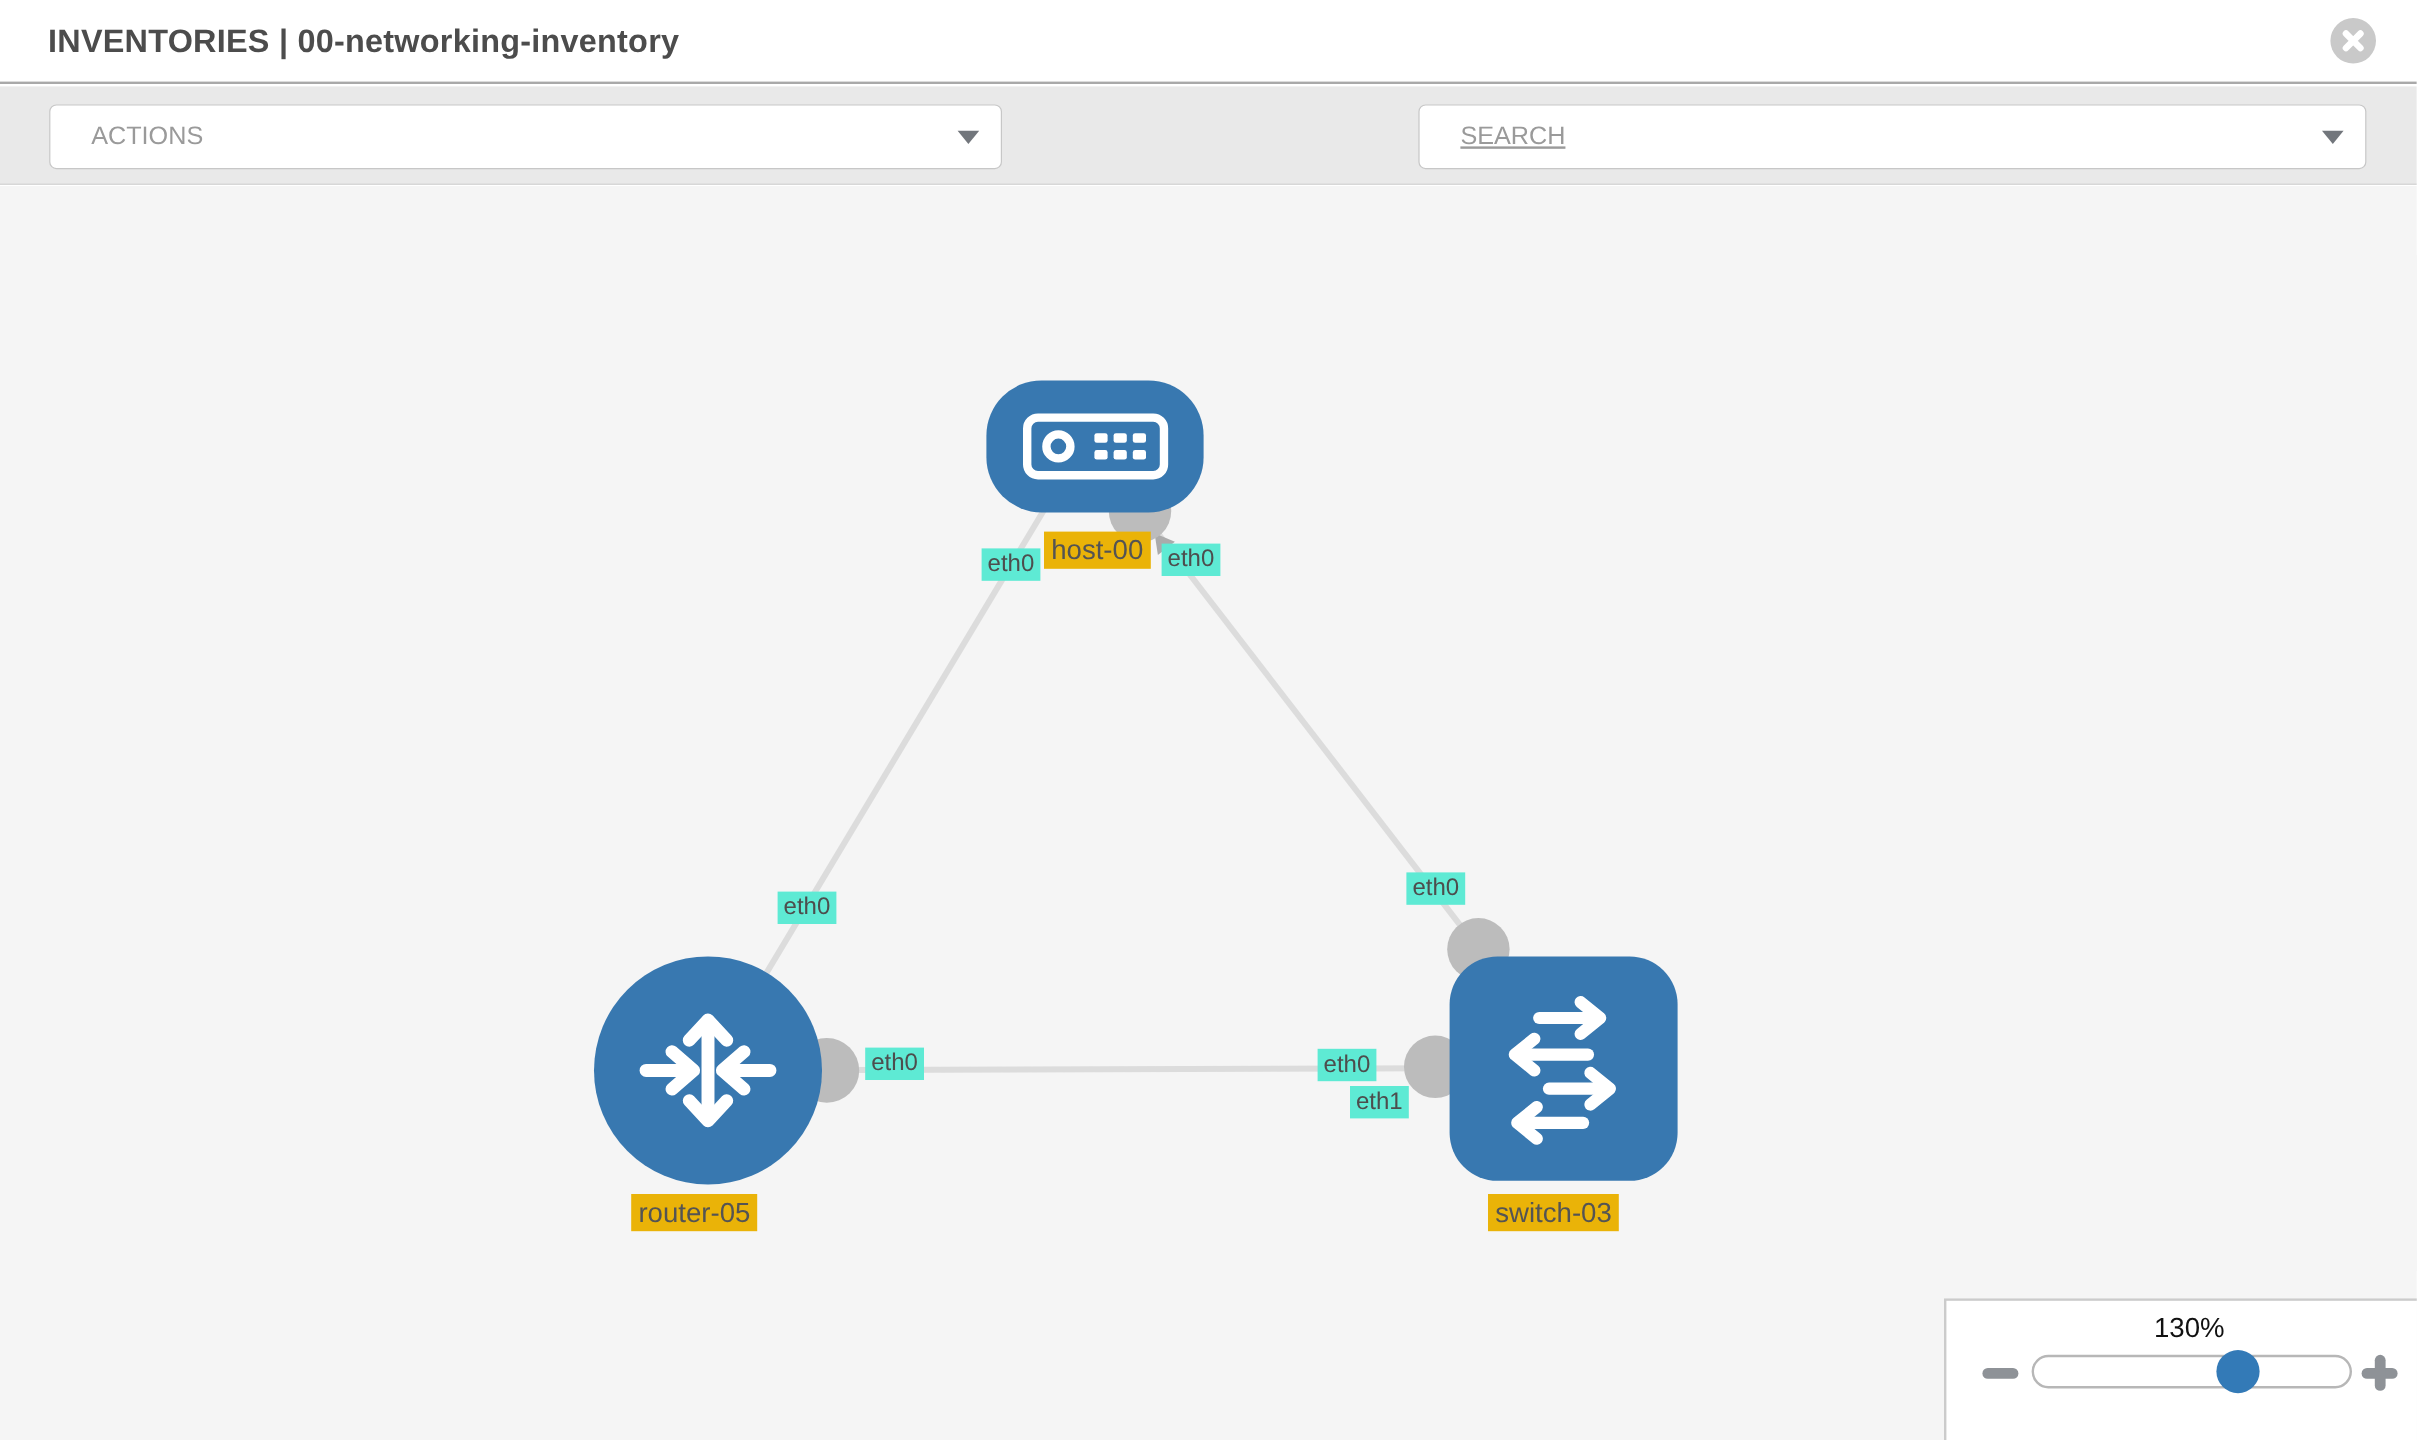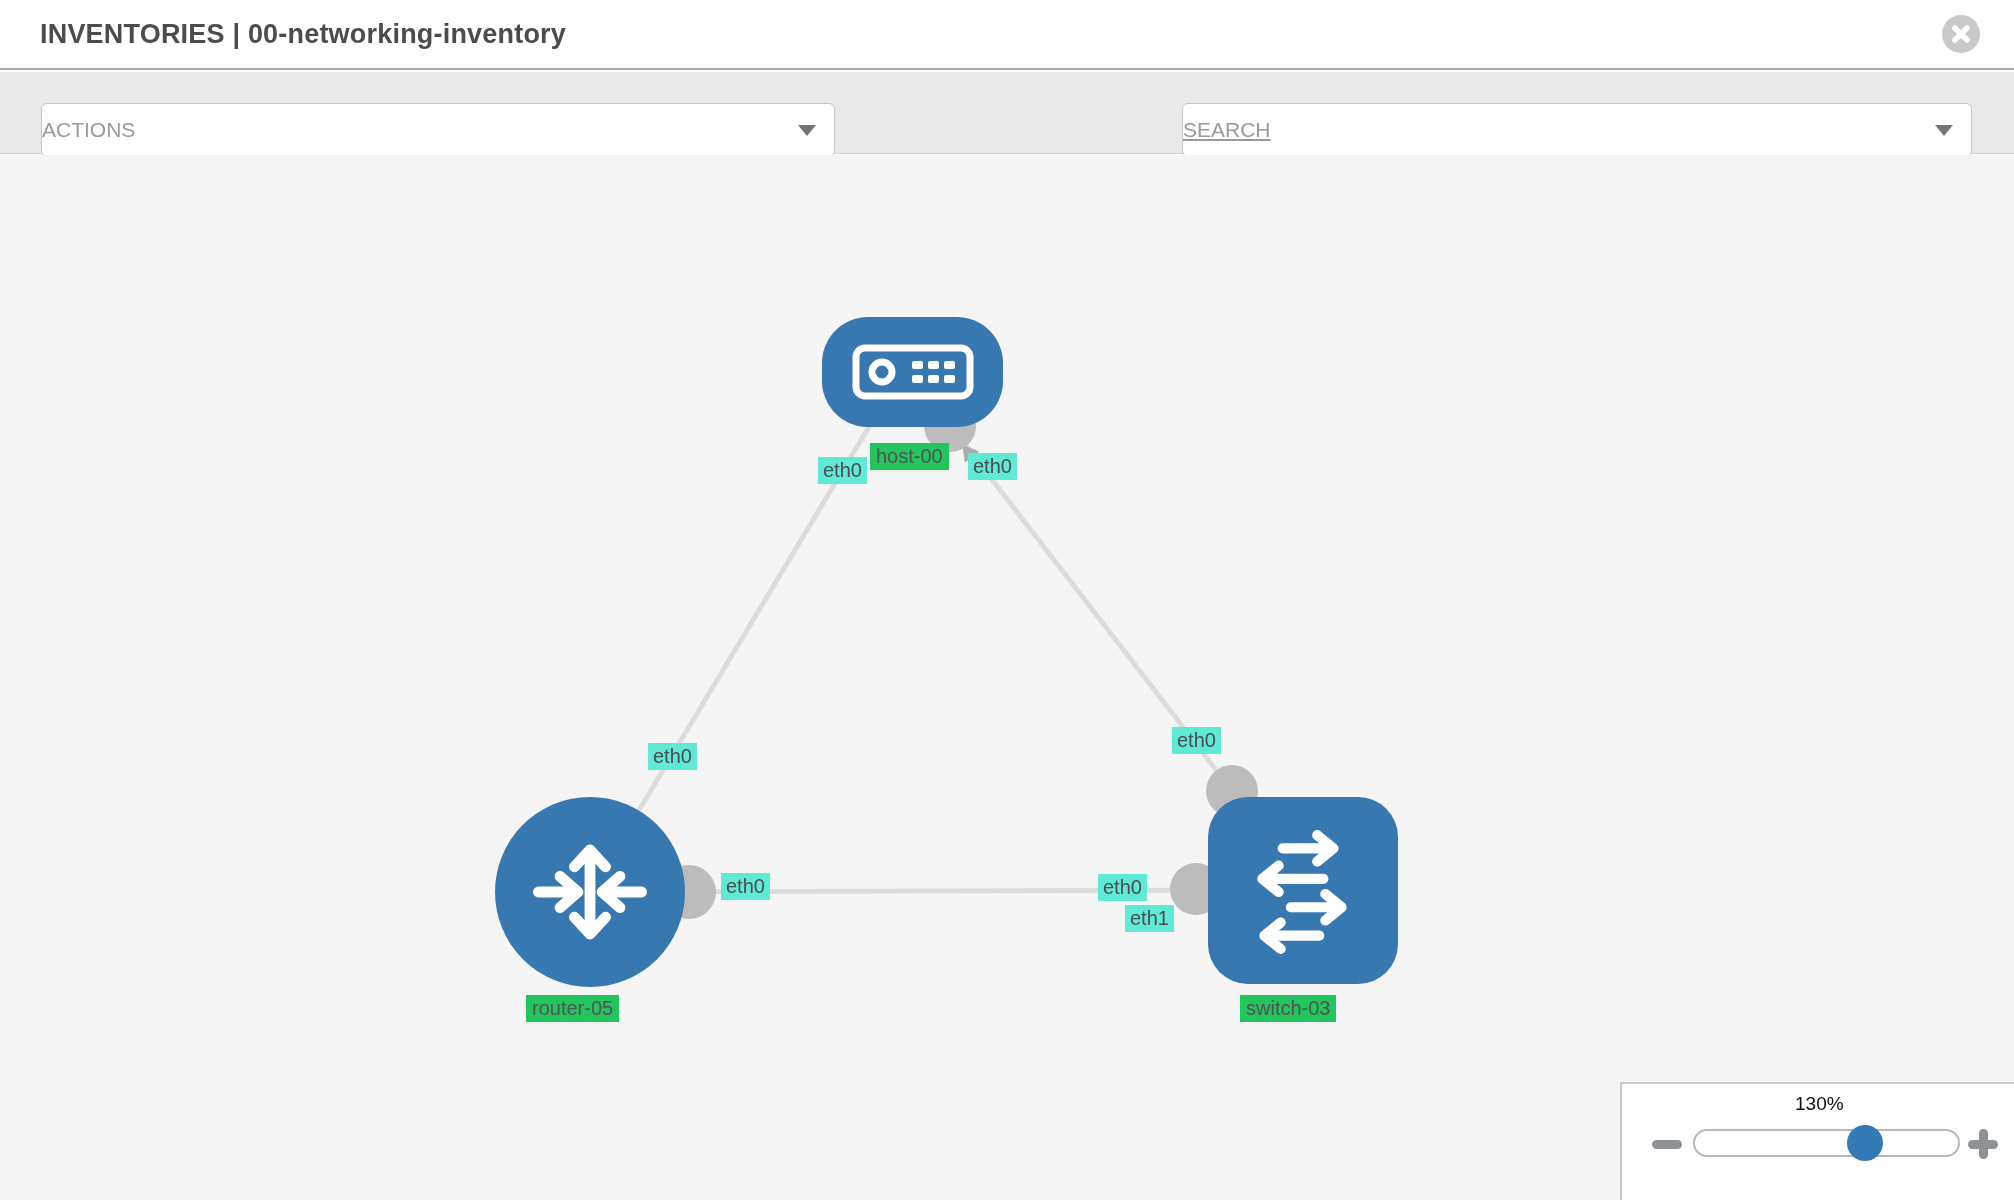--- a/index.html
+++ b/index.html
@@ -26,21 +26,21 @@
 
   
   .toolbar {
     position: absolute; left: 0; top: 72px; width: 2014px; height: 82px;
     background: #e9e9e9; border-bottom: 1px solid #d2d2d2;
   }
   .dropdown {
     position: absolute; top: 15px; height: 54px;
     background: #ffffff; border: 1px solid #c7c7c7; border-radius: 6px;
     display: flex; align-items: center;
-    font-size: 21px; color: #9a9a9a; padding: 0 20px 0 0; cursor: pointer; margin-top: 16px;
+    font-size: 21px; color: #9a9a9a; padding: 0 20px 0 34px; cursor: pointer;
   }
   .dropdown-actions { left: 41px;  width: 794px; }
   .dropdown-search  { left: 1182px; width: 790px; text-decoration: underline; }
   .caret-down {
     position: absolute; right: 18px; top: 21px;
     width: 0; height: 0;
     border-left: 9px solid transparent; border-right: 9px solid transparent;
     border-top: 11px solid #72767c;
   }
   .tool-btn {
@@ -60,22 +60,22 @@
   }
   .node {
     position: absolute; background: #3878b0; z-index: 3;
     display: flex; align-items: center; justify-content: center; cursor: pointer;
   }
   .node-host   { left: 822px;  top: 162px; width: 181px; height: 110px; border-radius: 46px; }
   .node-router { left: 495px;  top: 642px; width: 190px; height: 190px; border-radius: 50%; }
   .node-switch { left: 1208px; top: 642px; width: 190px; height: 187px; border-radius: 40px; }
 
   .node-label {
-    position: absolute; background: #22c55e; color: #545454; z-index: 4;
-    font-size: 20px; padding: 2px 6px; white-space: nowrap;
+    position: absolute; background: #eab308; color: #545454; z-index: 4;
+    font-size: 23px; padding: 2px 6px; white-space: nowrap;
   }
   .label-host   { left: 870px;  top: 288px; }
   .label-router { left: 526px;  top: 840px; }
   .label-switch { left: 1240px; top: 840px; }
 
   .iface-label {
     position: absolute; background: #5eead4; color: #4d4d4d; z-index: 5;
     font-size: 20px; padding: 2px 5px; white-space: nowrap;
   }
   .iface-host-left    { left: 818px;  top: 302px; }
@@ -85,21 +85,21 @@
   .iface-router-lan   { left: 721px;  top: 718px; }
   .iface-switch-under { left: 1098px; top: 719px; z-index: 5; }
   .iface-switch-top   { left: 1125px; top: 750px; z-index: 6; }
 
   
   .zoom-panel {
     position: absolute; left: 1620px; top: 1082px; width: 420px; height: 140px;
     background: #ffffff; border: 2px solid #cbcbcb; z-index: 7;
   }
   .zoom-level {
-    position: absolute; left: 173px; top: 9px; font-size: 19px; color: #111111;
+    position: absolute; left: 173px; top: 9px; font-size: 23px; color: #111111;
   }
   .zoom-out-btn {
     position: absolute; left: 30px; top: 56px; width: 30px; height: 9px;
     background: #8e9297; border-radius: 5px; cursor: pointer;
   }
   .zoom-track {
     position: absolute; left: 71px; top: 45px; width: 267px; height: 28px;
     background: #ffffff; border: 2px solid #b7b7b7; border-radius: 15px; cursor: pointer;
   }
   .zoom-handle {

